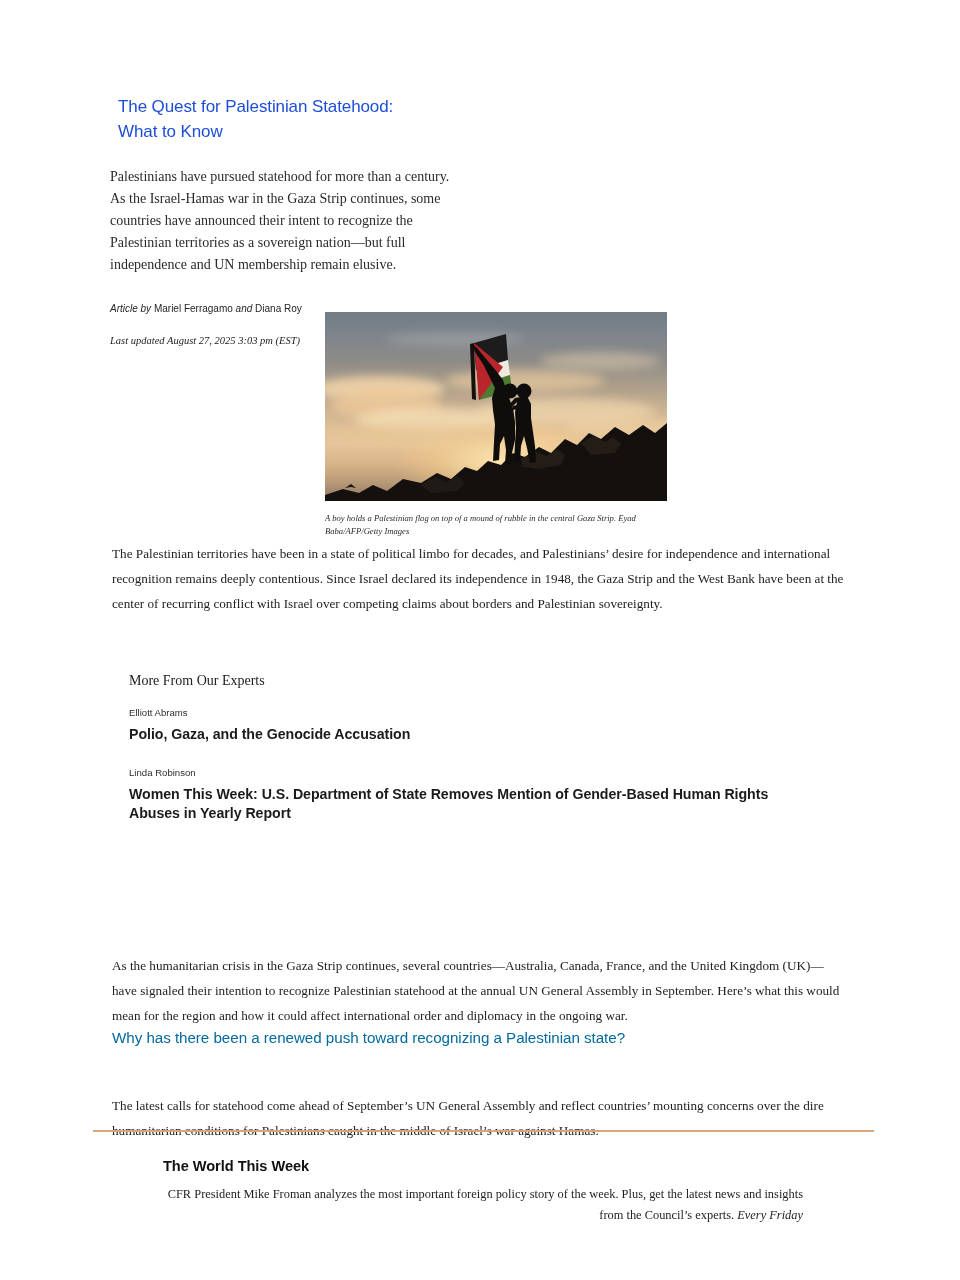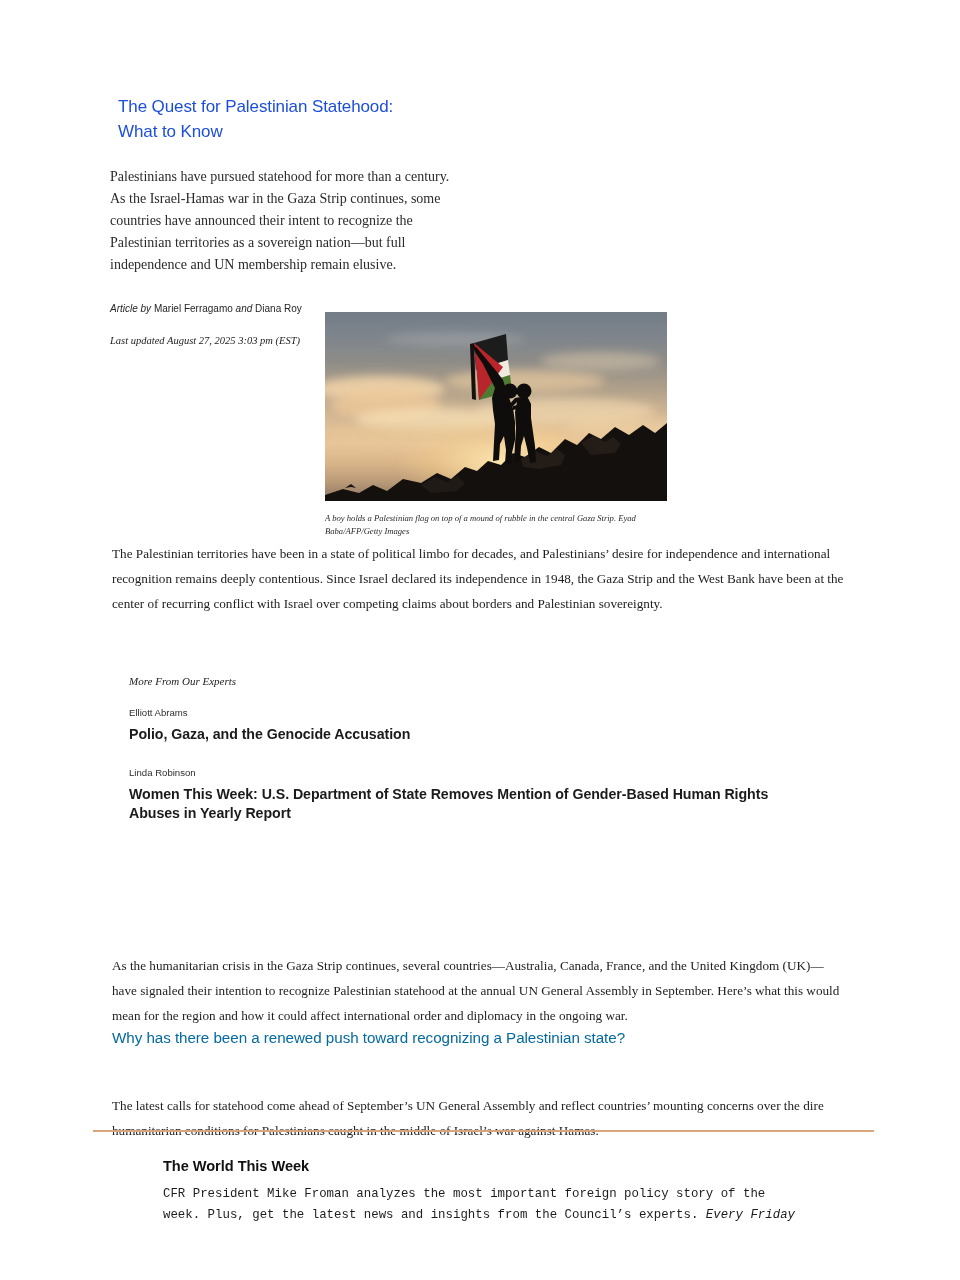--- a/index.html
+++ b/index.html
@@ -155,22 +155,21 @@
 
   
   .experts {
     position: absolute;
     left: 129px;
     top: 674px;
     width: 690px;
   }
   .experts-label {
     font-family: "Liberation Serif", serif;
-    font-style: italic;
-    font-size: 11px;
+    font-size: 14px;
     line-height: 14px;
     color: #222;
     margin: 0 0 18px 0;
   }
   .expert-item { margin-bottom: 21px; }
   .expert-item:last-child { margin-bottom: 0; }
   .expert-author {
     font-family: "Liberation Sans", sans-serif;
     font-size: 9.6px;
     line-height: 14px;
@@ -223,26 +222,27 @@
   .newsletter-title {
     font-family: "Liberation Sans", sans-serif;
     font-size: 14.6px;
     line-height: 20px;
     font-weight: 700;
     color: #111;
     margin: 0 0 8px 0;
     letter-spacing: -0.05px;
   }
   .newsletter-desc {
-    font-family: Liberation Mono, monospace;
+    font-family: Liberation Serif, serif;
     font-size: 12.4px;
     line-height: 21px;
     color: #1d1d1d;
     margin: 0;
     width: 640px;
+    text-align: right;
   }
   .newsletter-desc .freq { font-style: italic; }
 </style>
 </head>
 <body>
 
 <div class="page">
 
   <header class="article-header">
     <h1 class="article-title">

